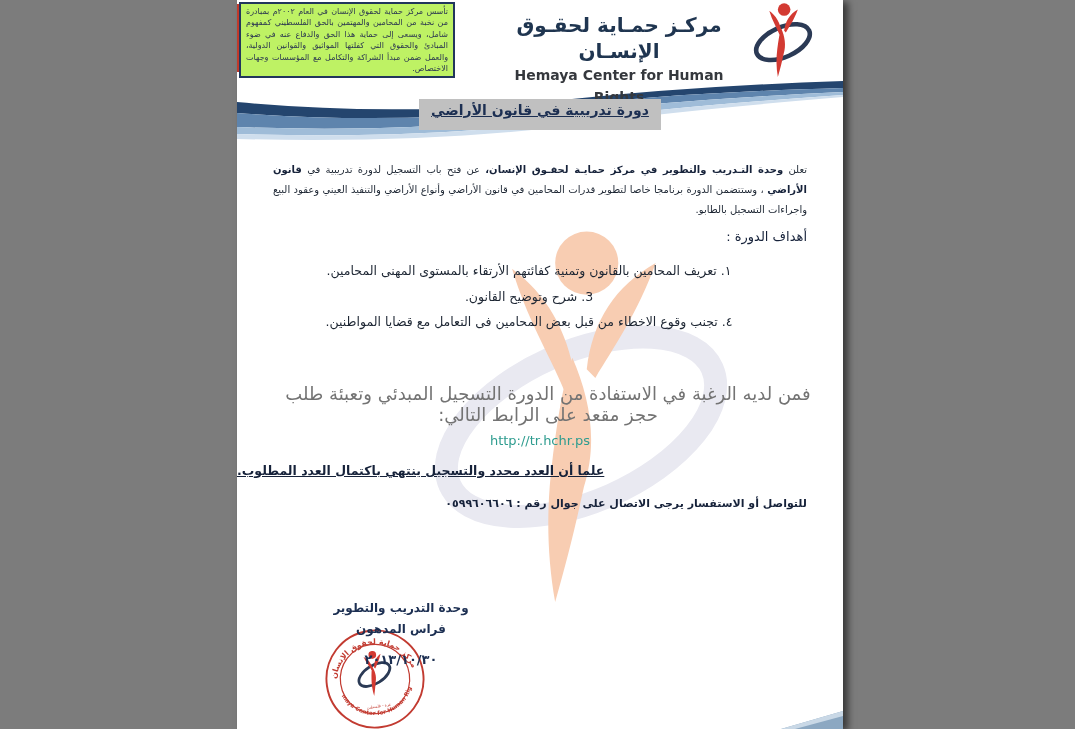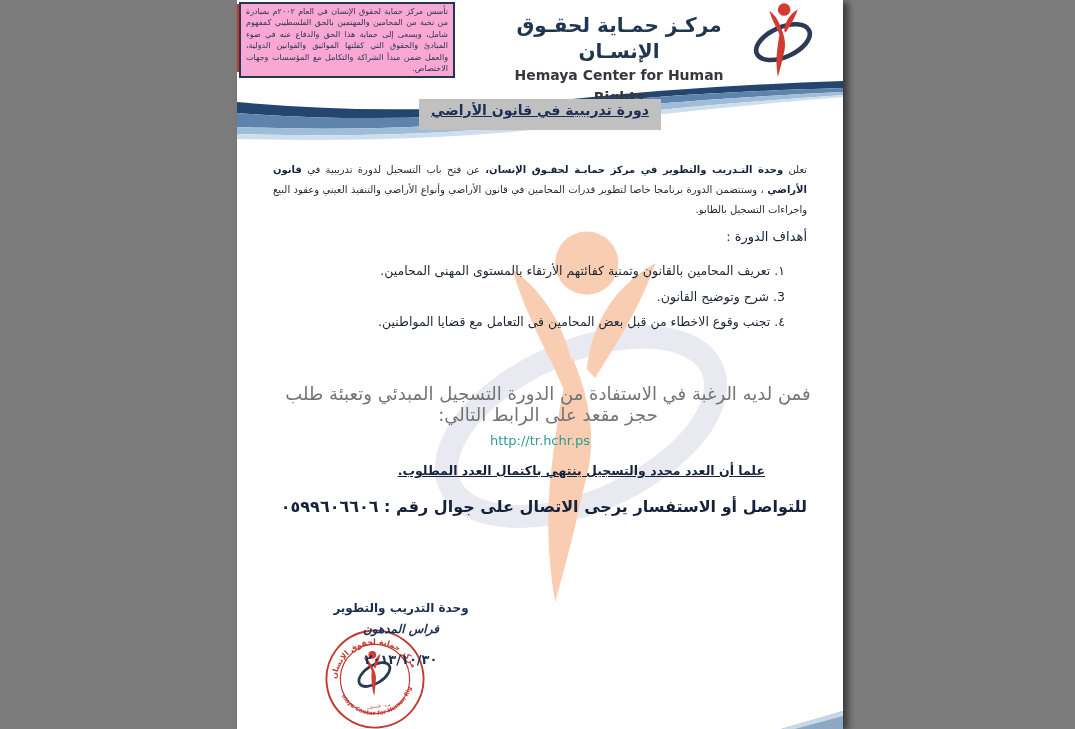--- a/index.html
+++ b/index.html
@@ -10,21 +10,21 @@
     position:relative;
   }
   .page{
     position:absolute;left:237px;top:0;width:606px;height:729px;
     background:#ffffff;overflow:hidden;
     box-shadow:5px 2px 7px rgba(0,0,0,.55);
   }
   
   .about-box{
     position:absolute;left:2px;top:2px;width:216px;height:76px;
-    border:2px solid #22365c;background:#f9a8d4;
+    border:2px solid #22365c;background:#bef264;
     padding:2px 5px;box-sizing:border-box;
     direction:rtl;text-align:justify;
     font-size:8px;line-height:11.4px;color:#2a3550;
   }
   .red-edge{position:absolute;left:0;top:4px;width:2px;height:68px;background:#c0392b;}
   .org-block{position:absolute;left:254px;top:12px;width:256px;text-align:center;}
   .org-ar{font-size:20px;font-weight:bold;color:#1f3550;direction:rtl;line-height:26px;}
   .org-en{font-size:14px;font-weight:bold;color:#35383d;line-height:22px;}
   .logo-header{position:absolute;left:499px;top:1px;width:94px;height:80px;}
   
@@ -43,41 +43,41 @@
     position:absolute;right:36px;left:36px;top:150px;
     direction:rtl;text-align:justify;
     font-size:10px;line-height:20px;color:#1d2633;
   }
   .intro b{color:#16223a;}
   .obj-heading{
     position:absolute;right:36px;top:229px;
     direction:rtl;font-size:13px;font-weight:normal;color:#16223a;
   }
   .obj-list{position:absolute;right:58px;left:36px;top:258px;direction:rtl;}
-  .obj-item{font-size:12.5px;line-height:25.5px;color:#1d2633;}
+  .obj-item{font-size:12.5px;line-height:25.5px;color:#1d2633;text-align:center;}
   .reg-line{
     position:absolute;left:36px;right:20px;top:383px;
     direction:rtl;text-align:center;
     font-size:18px;color:#737373;
   }
   .link-row{position:absolute;left:0;top:414px;width:606px;text-align:center;margin-top:16px;}
   .link{font-size:13px;color:#2e9c8f;text-decoration:none;direction:ltr;}
-  .notice-row{position:absolute;left:0;top:460px;width:528px;text-align:right;}
+  .notice-row{position:absolute;left:0;top:460px;width:528px;text-align:left;}
   .notice{
     display:inline-block;direction:rtl;
     font-size:12.5px;font-weight:bold;color:#16223a;text-decoration:underline;
   }
   .contact-row{
     position:absolute;right:36px;top:497px;direction:rtl;
-    font-size:16px;font-weight:bold;color:#16223a;
+    font-size:11px;font-weight:bold;color:#16223a;
   }
   
   .footer-block{position:absolute;left:58px;top:601px;width:212px;text-align:center;z-index:3;}
   .footer-unit{font-size:12px;font-weight:bold;color:#1c2f52;direction:rtl;}
-  .footer-signer{margin-top:7px;font-size:12px;font-weight:bold;color:#1c2f52;direction:rtl;font-style:italic;}
+  .footer-signer{margin-top:7px;font-size:12px;font-weight:bold;color:#1c2f52;direction:rtl;}
   .footer-date{margin-top:16px;font-size:13px;font-weight:bold;color:#1c2f52;direction:ltr;}
   .stamp-wrap{
     position:absolute;left:86px;top:627px;width:104px;height:104px;z-index:2;
     transform:rotate(-8deg);
   }
   .stamp-ar{font-size:9px;fill:#c23b31;font-weight:bold;}
   .stamp-en{font-size:6.6px;fill:#c23b31;font-weight:bold;}
   .stamp-small{font-size:4.6px;fill:#c23b31;}
   .corner-wedge{position:absolute;right:0;bottom:0;width:62px;height:18px;}
   .hidden-defs{position:absolute;width:0;height:0;overflow:hidden;}

